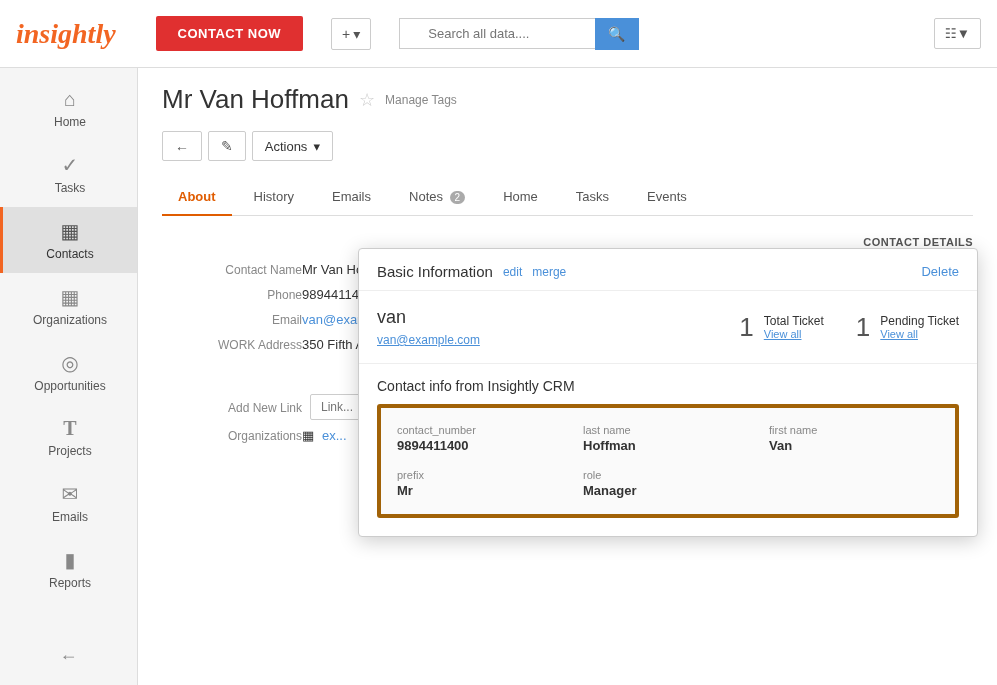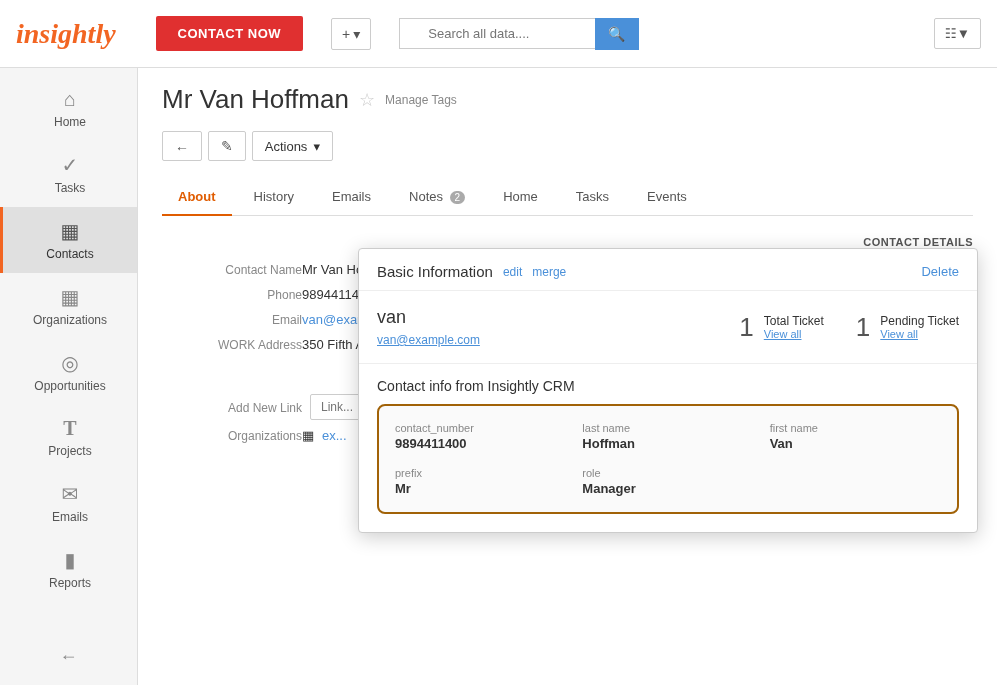--- a/index.html
+++ b/index.html
@@ -315,23 +315,23 @@
     .popup-stat-link { color: #4a90d9; font-size: 11px; cursor: pointer; display: block; }
 
     
     .popup-crm-title {
       padding: 14px 18px 10px;
       font-size: 14px;
       color: #333;
     }
     .popup-crm-body {
       background: #fafafa;
-      border: 2px solid #a16207;
+      border: 4px solid #a16207;
       margin: 0 18px 18px;
-      border-radius: 8px;
+      border-radius: 3px;
       padding: 16px;
       display: grid;
       grid-template-columns: 1fr 1fr 1fr;
       gap: 16px;
     }
     .crm-field-label {
       font-size: 11px;
       color: #888;
       margin-bottom: 2px;
     }

